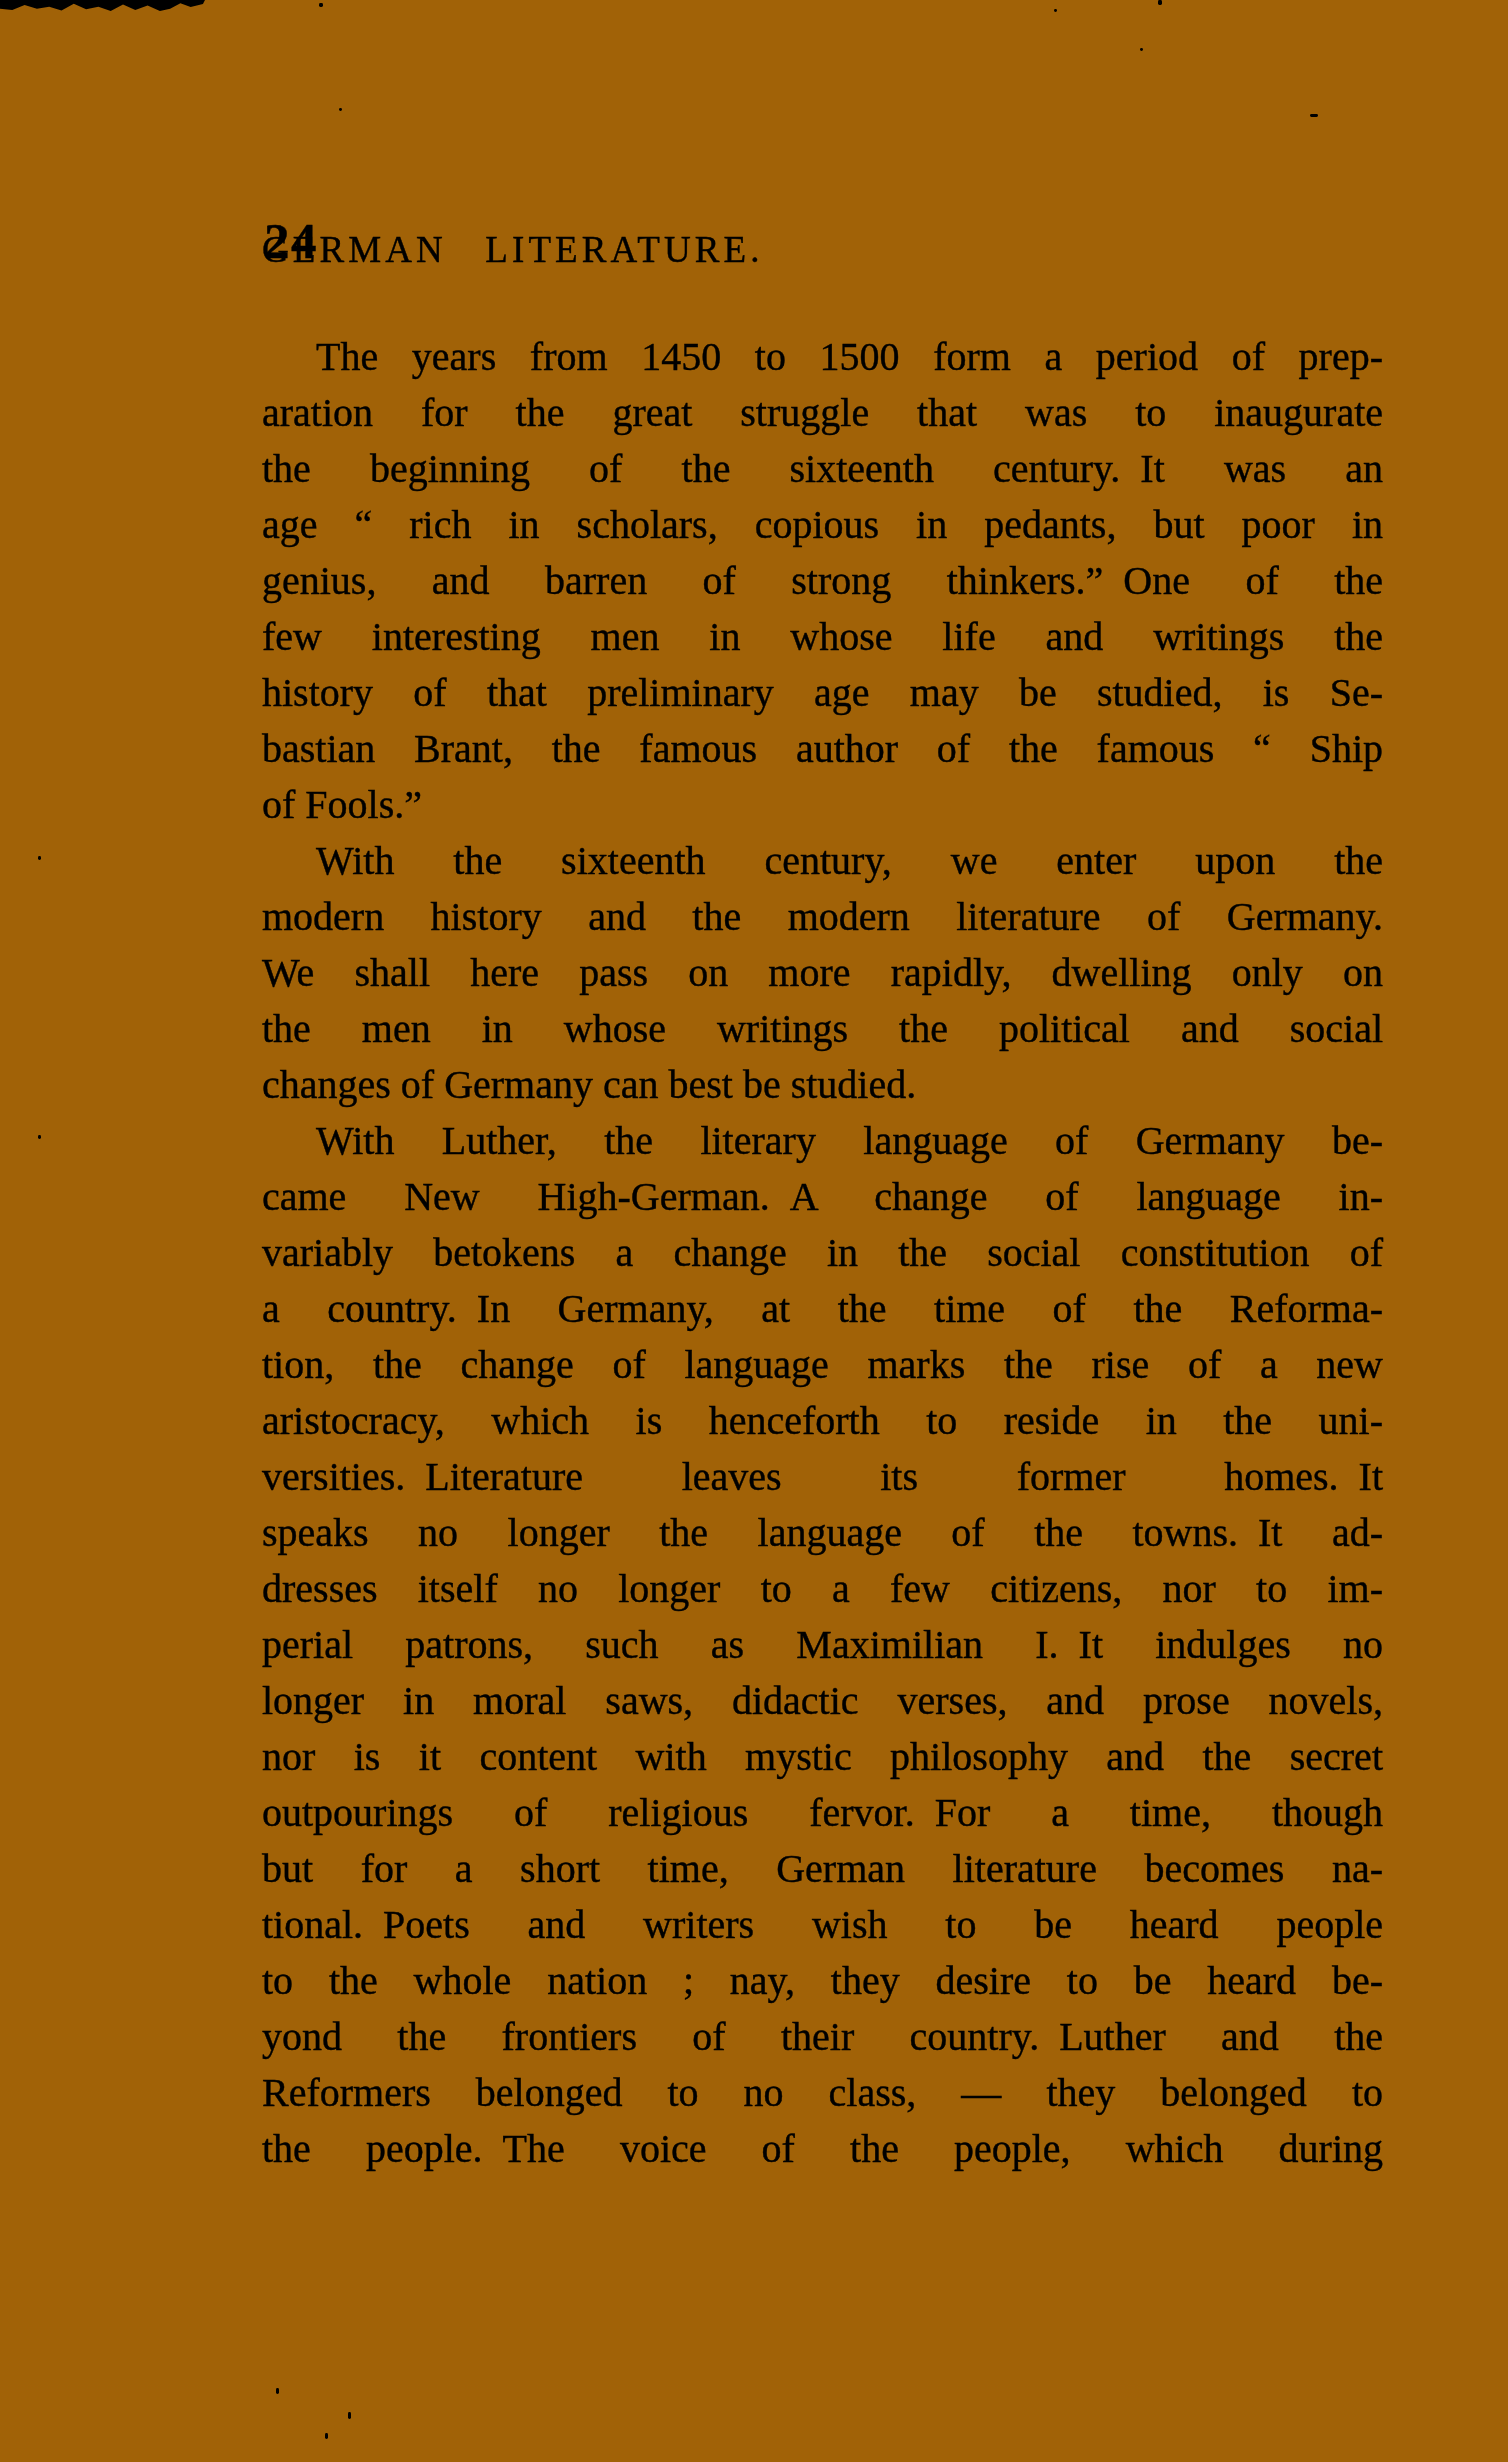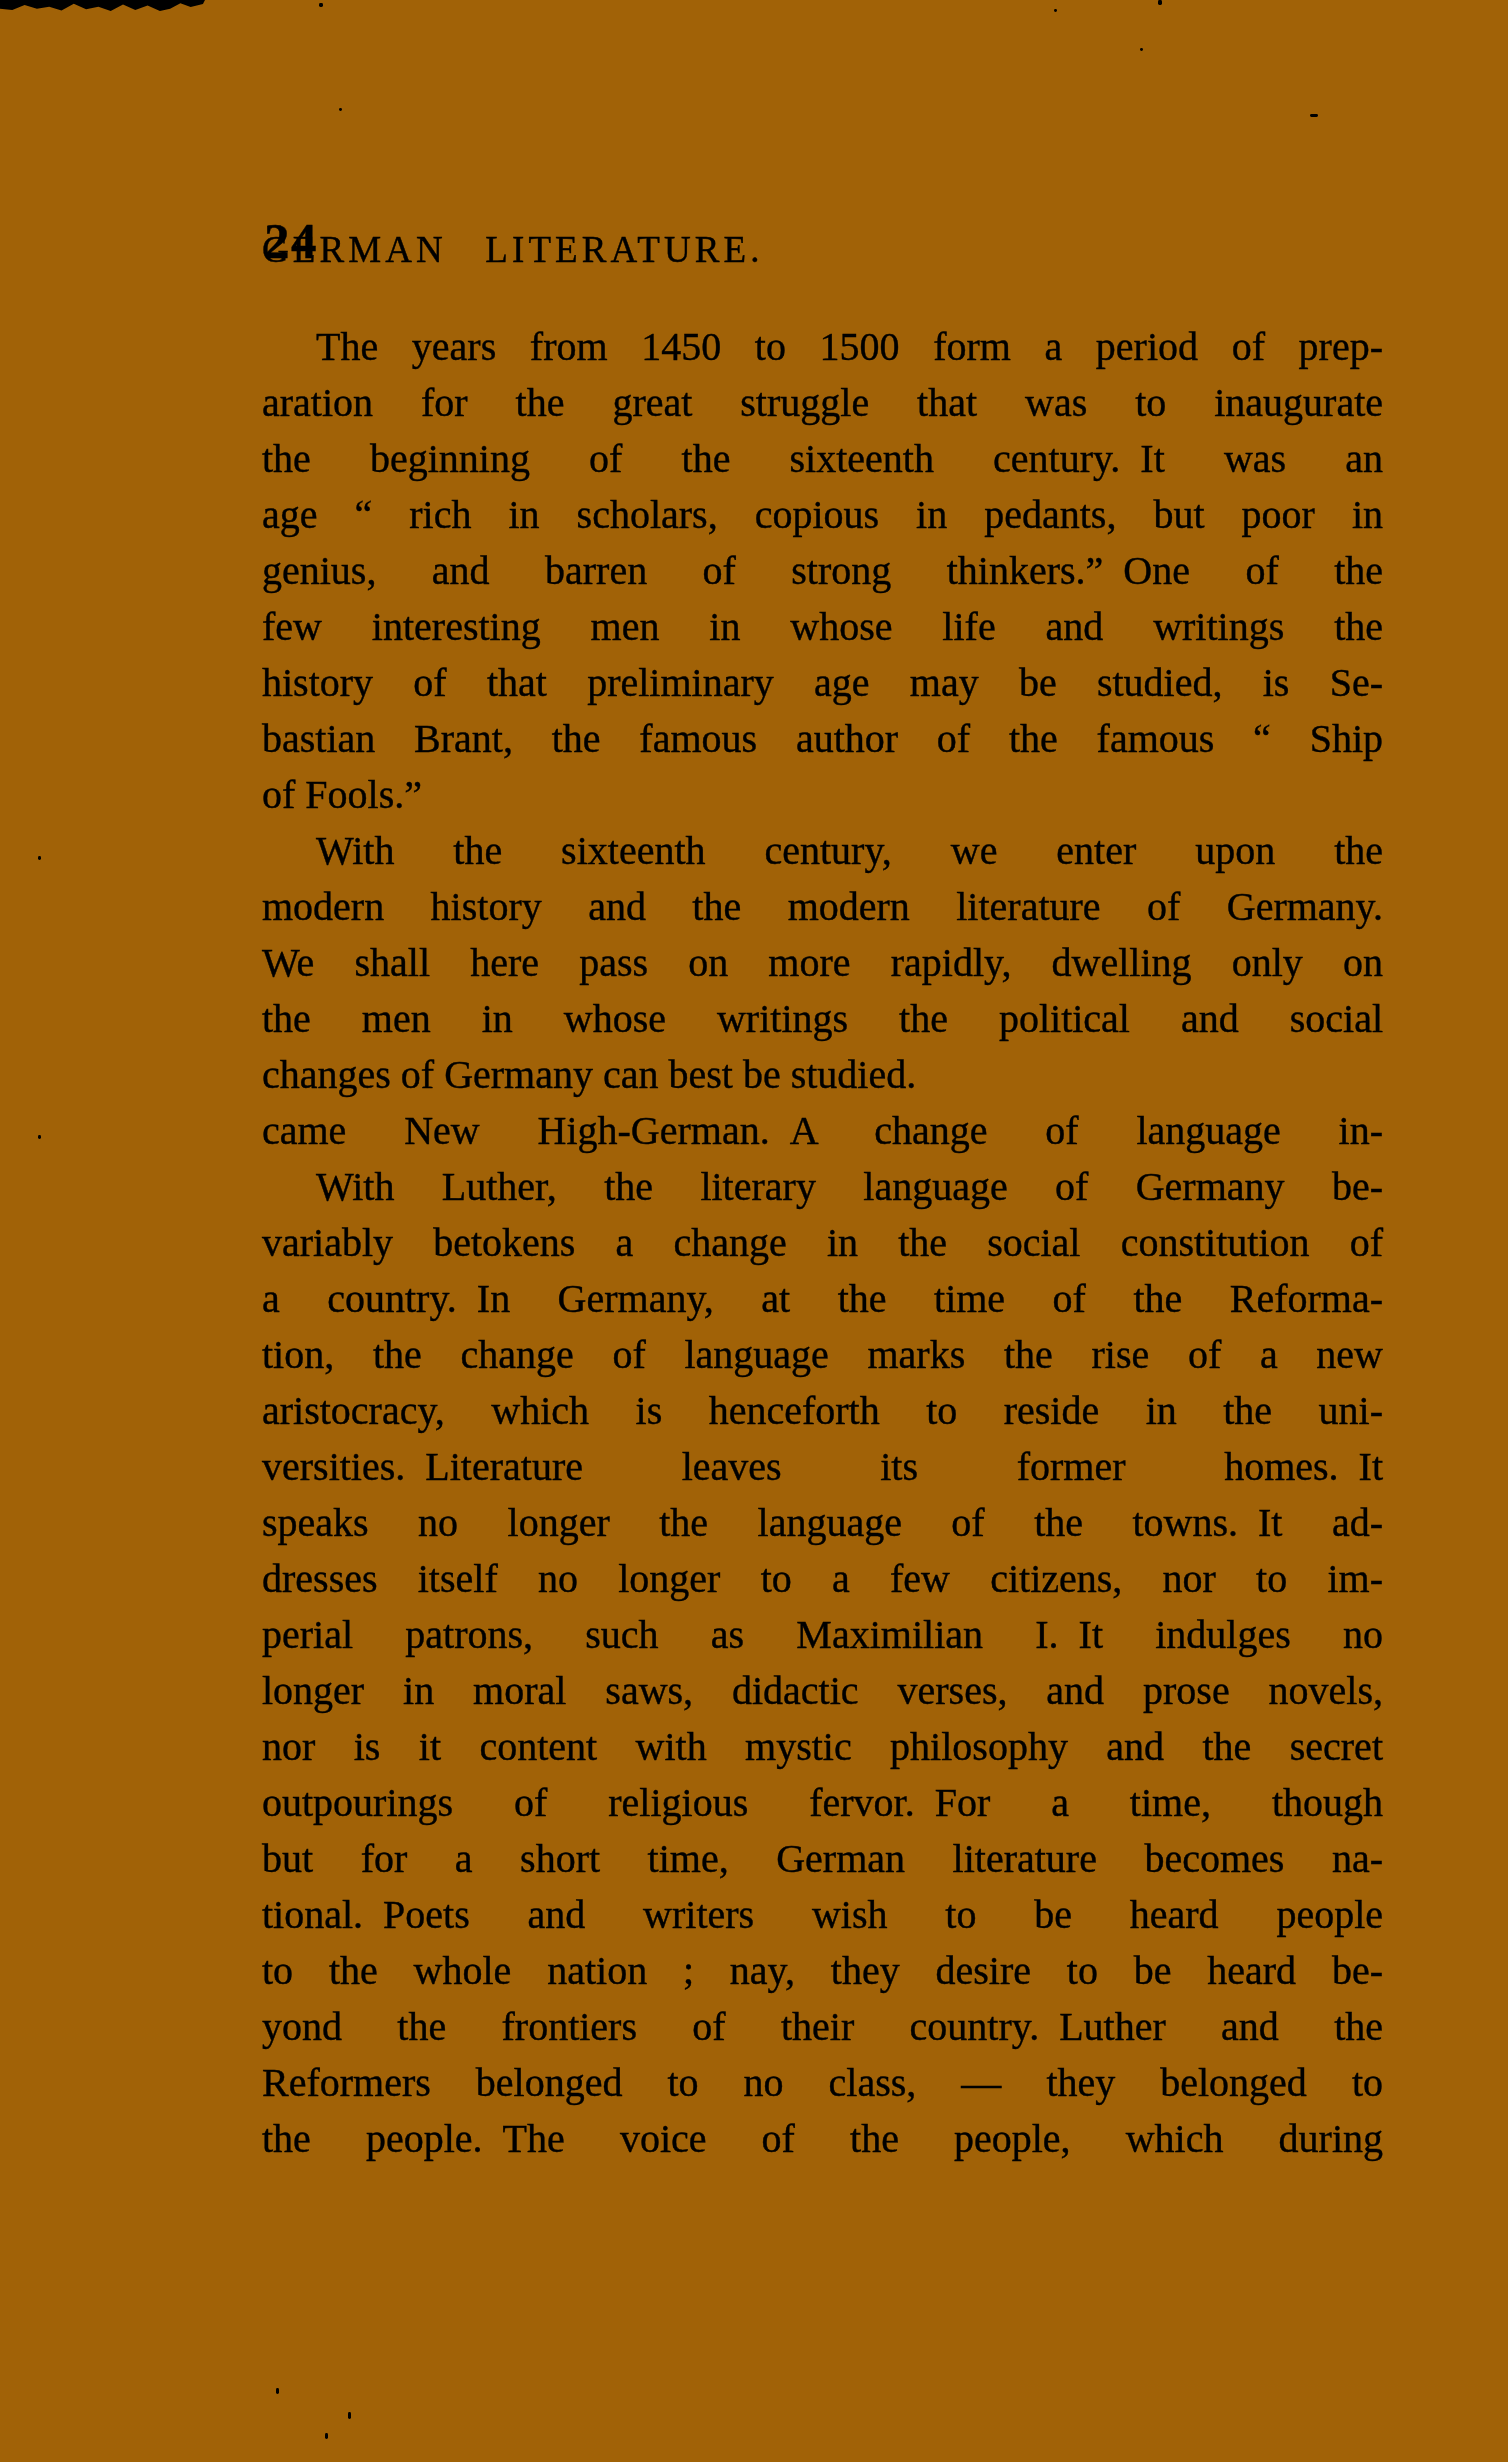--- a/index.html
+++ b/index.html
@@ -16,21 +16,21 @@
     position:absolute;left:264px;top:216px;
     font-size:51px;line-height:1;font-weight:bold;letter-spacing:1.4px;
   }
   .running-header{
     position:absolute;left:262px;top:231px;width:1121px;
     font-size:37px;line-height:1;
     letter-spacing:4.1px;word-spacing:25px;
     font-weight:normal;
   }
   .text-block{
-    position:absolute;left:262px;top:319px;width:1121px;
+    position:absolute;left:262px;top:329px;width:1121px;
     font-size:40px;line-height:56px;
     text-justify:inter-word;
   }
   .line{
     text-align:justify;
     text-align-last:justify;
   }
   .line.indent{text-indent:54px;}
   .line.end{text-align-last:left;}
 
@@ -72,22 +72,22 @@
       <div class="line">genius, and barren of strong thinkers.” One of the</div>
       <div class="line">few interesting men in whose life and writings the</div>
       <div class="line">history of that preliminary age may be studied, is Se-</div>
       <div class="line">bastian Brant, the famous author of the famous “ Ship</div>
       <div class="line end">of Fools.”</div>
       <div class="line indent">With the sixteenth century, we enter upon the</div>
       <div class="line">modern history and the modern literature of Germany.</div>
       <div class="line">We shall here pass on more rapidly, dwelling only on</div>
       <div class="line">the men in whose writings the political and social</div>
       <div class="line end">changes of Germany can best be studied.</div>
+      <div class="line indent">With Luther, the literary language of Germany be-</div>
       <div class="line">came New High-German. A change of language in-</div>
-      <div class="line indent">With Luther, the literary language of Germany be-</div>
       <div class="line">variably betokens a change in the social constitution of</div>
       <div class="line">a country. In Germany, at the time of the Reforma-</div>
       <div class="line">tion, the change of language marks the rise of a new</div>
       <div class="line">aristocracy, which is henceforth to reside in the uni-</div>
       <div class="line">versities. Literature leaves its former homes. It</div>
       <div class="line">speaks no longer the language of the towns. It ad-</div>
       <div class="line">dresses itself no longer to a few citizens, nor to im-</div>
       <div class="line">perial patrons, such as Maximilian I. It indulges no</div>
       <div class="line">longer in moral saws, didactic verses, and prose novels,</div>
       <div class="line">nor is it content with mystic philosophy and the secret</div>

